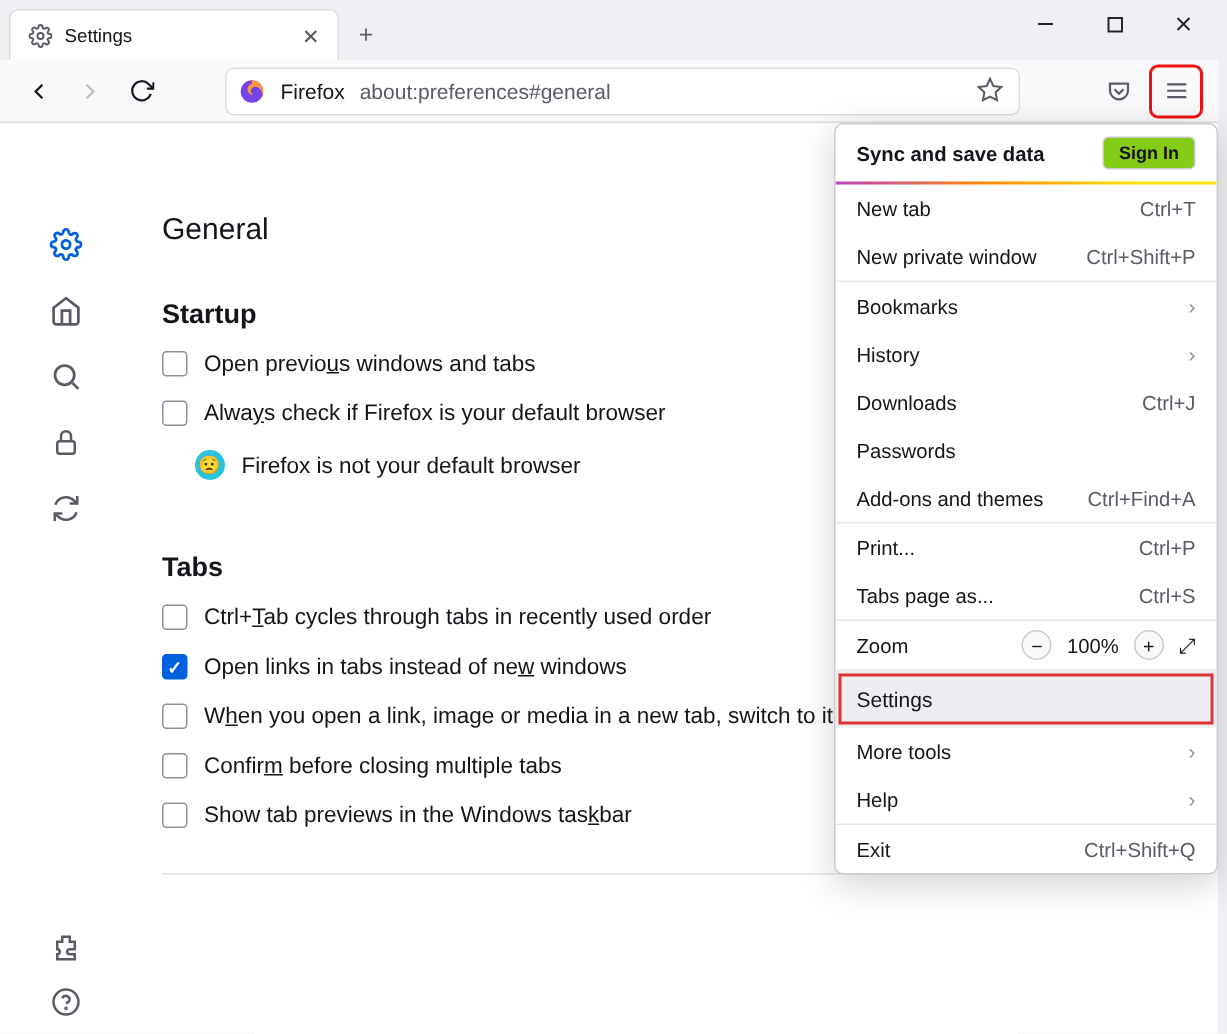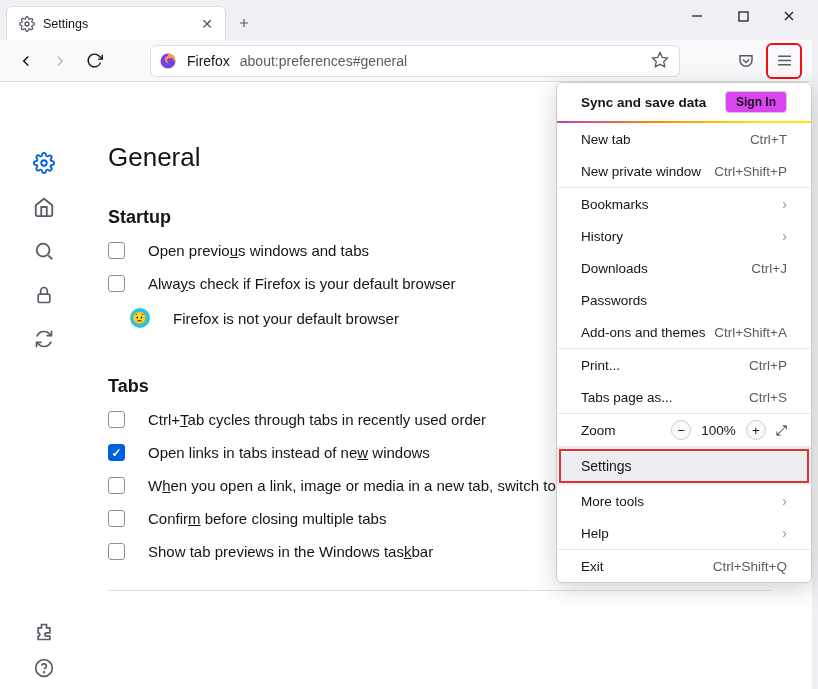--- a/index.html
+++ b/index.html
@@ -30,38 +30,38 @@
 
 
 .body { flex:1; display:flex; background:#fff; position:relative; overflow:hidden;}
 .sidebar { width:88px; display:flex; flex-direction:column; align-items:center; padding-top:70px; gap:22px;}
 .sidebar-bottom{ position:absolute; left:0; bottom:10px; width:88px; display:flex; flex-direction:column; align-items:center; gap:14px;}
 .side-icon{ width:22px; height:22px; display:flex; align-items:center; justify-content:center;}
 .side-icon svg{ stroke:#5b5b66; }
 .side-icon.active svg{ stroke:#0060df; fill:none; }
 
 .content{ flex:1; padding:60px 40px 20px 20px; overflow-y:auto;}
-h1{ font-size:26px; font-weight:500; color:#15141a; margin-bottom:34px;}
+h1{ font-size:20px; font-weight:500; color:#15141a; margin-bottom:34px;}
 h2{ font-size:18px; font-weight:600; color:#15141a; margin:0 0 14px;}
 .section{ margin-bottom:48px;}
-.row{ display:flex; align-items:center; gap:23px; font-size:15px; color:#15141a; margin-bottom:16px;}
+.row{ display:flex; align-items:center; gap:11px; font-size:15px; color:#15141a; margin-bottom:16px;}
 .chk{ width:17px; height:17px; border:1.5px solid #8f8f9d; border-radius:3px; flex-shrink:0; display:inline-flex; align-items:center; justify-content:center;}
 .chk.checked{ background:#0060df; border-color:#0060df;}
 .chk.checked::after{ content:"✓"; color:#fff; font-size:12px; font-weight:bold; line-height:1;}
 .warn-icon{ width:20px; height:20px; border-radius:50%; background:#2ac3de; display:flex; align-items:center; justify-content:center; font-size:12px; margin-left:22px;}
 hr.sep{ border:none; border-top:1px solid #e0e0e6; margin-top:30px;}
 
 
 .appmenu{ position:absolute; right:6px; top:82px; width:256px; background:#fff; border:1px solid #ccc; border-radius:6px; box-shadow:0 6px 24px rgba(0,0,0,.18); overflow:hidden; font-size:13.5px;}
-.m-row{ display:flex; justify-content:space-between; align-items:center; height:32px; padding:0 24px; color:#15141a; cursor:default;}
+.m-row{ display:flex; justify-content:space-between; align-items:center; height:32px; padding:0 14px; color:#15141a; cursor:default;}
 .m-row.tall{height:38px;}
 .m-row.muted{ color:#8f8f9d;}
 .m-short{ color:#5b5b66;}
 .m-row.header{ font-weight:600;}
-.m-btn{ font-size:12px; padding:3px 10px; border:1px solid #ccc; border-radius:4px; background:#d946ef;}
+.m-btn{ font-size:12px; padding:3px 10px; border:1px solid #ccc; border-radius:4px; background:#84cc16;}
 .m-sep{ border:none; border-top:1px solid #e7e7ec;}
 .m-sep.grad{ height:2px; border:none; background:linear-gradient(90deg,#c040bf,#ff8a00 40%,#ffe600 80%);}
 .m-row.highlight{ background:#ececf1; outline:2.5px solid #d33; outline-offset:-4px; height:38px; font-size:14px;}
 .chev{ color:#8f8f9d; font-size:14px;}
 .zoom-group{ display:flex; align-items:center; gap:10px;}
 .zoom-btn{ width:20px; height:20px; border:1px solid #ccc; border-radius:50%; display:flex; align-items:center; justify-content:center; font-size:13px; background:#f9f9fb;}
 .fs{ font-size:14px;}
 
 svg{display:block;}
 u.one{ text-decoration:underline; }
@@ -278,21 +278,21 @@
       </div>
     <div class="m-row">
         <span>Downloads</span>
         <span class="m-short">Ctrl+J</span>
       </div>
     <div class="m-row">
         <span>Passwords</span>
       </div>
     <div class="m-row">
         <span>Add-ons and themes</span>
-        <span class="m-short">Ctrl+Shift+A</span>
+        <span class="m-short">Ctrl+Find+A</span>
       </div>
     <hr class="m-sep">
     <div class="m-row">
         <span>Print...</span>
         <span class="m-short">Ctrl+P</span>
       </div>
     <div class="m-row">
         <span>Tabs page as...</span>
         <span class="m-short">Ctrl+S</span>
       </div>

